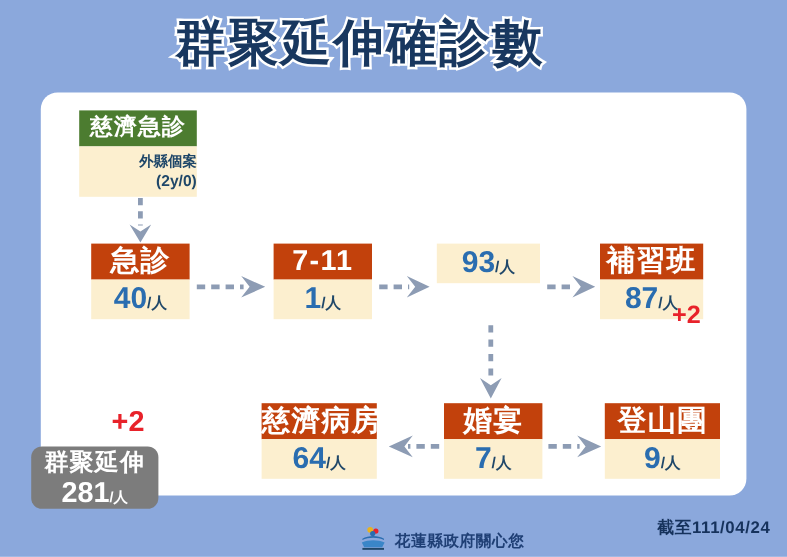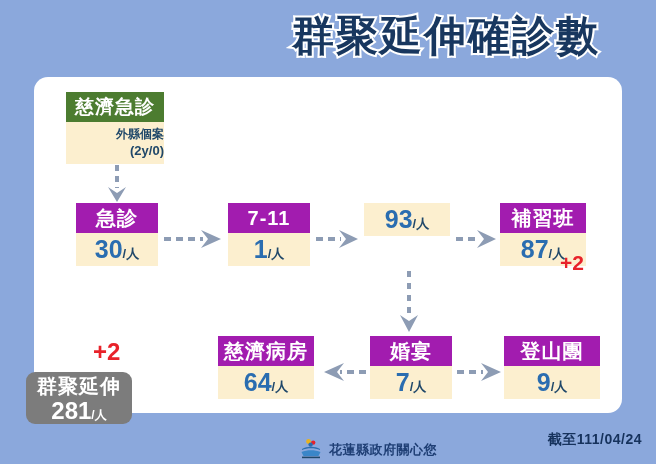--- a/index.html
+++ b/index.html
@@ -14,21 +14,21 @@
     font-family: "Liberation Sans", "DejaVu Sans", sans-serif;
     position: relative;
   }
 
   
   .title {
     position: absolute;
     top: 8px;
     left: 0;
     width: 600px;
-    text-align: right;
+    text-align: center;
     font-size: 42px;
     font-weight: bold;
     letter-spacing: 2px;
     color: #18375f;
     -webkit-text-stroke: 4px #ffffff;
     paint-order: stroke fill;
     line-height: 56px;
   }
 
   
@@ -43,24 +43,24 @@
   }
 
   
   .node {
     position: absolute;
     border-radius: 2px;
     overflow: visible;
     text-align: center;
   }
   .node .head {
-    background: #a21caf;
+    background: #c2410c;
     color: #ffffff;
     font-weight: bold;
-    font-size: 20px;
+    font-size: 24px;
     line-height: 30px;
     height: 30px;
     letter-spacing: 1px;
     white-space: nowrap;
   }
   .node .body {
     background: #fcefcf;
     height: 33px;
     line-height: 33px;
     white-space: nowrap;
@@ -189,21 +189,21 @@
   <div class="head">慈濟急診</div>
   <div class="body">
     <span class="sub">外縣個案</span>
     <span class="sub2">(2y/0)</span>
   </div>
 </div>
 
 <div class="node" id="n-er">
   <div class="head">急診</div>
   <div class="body">
-    <span class="num">30</span><span class="unit">/人</span>
+    <span class="num">40</span><span class="unit">/人</span>
   </div>
 </div>
 
 <div class="node" id="n-711">
   <div class="head">7-11</div>
   <div class="body">
     <span class="num">1</span><span class="unit">/人</span>
   </div>
 </div>
 

